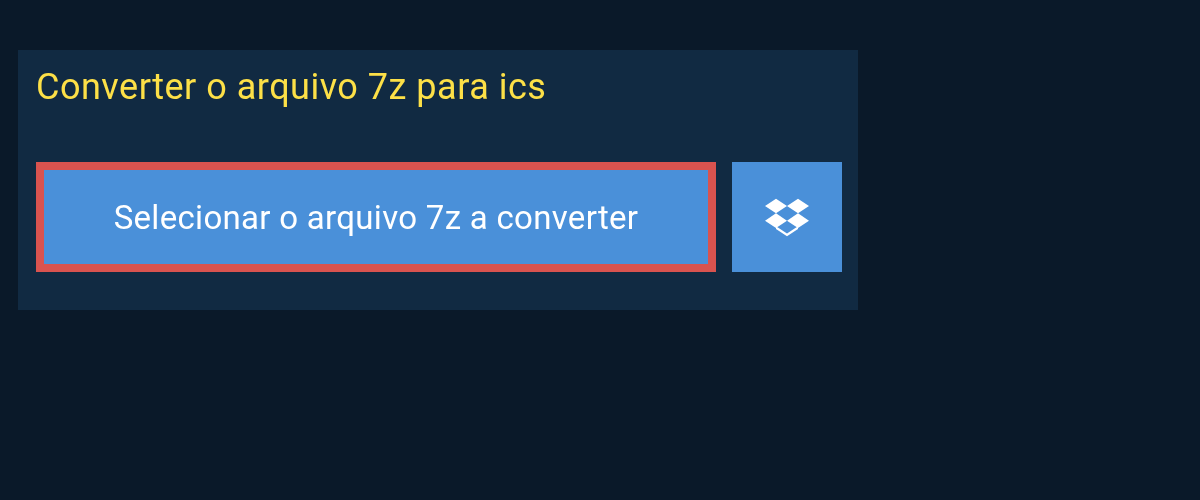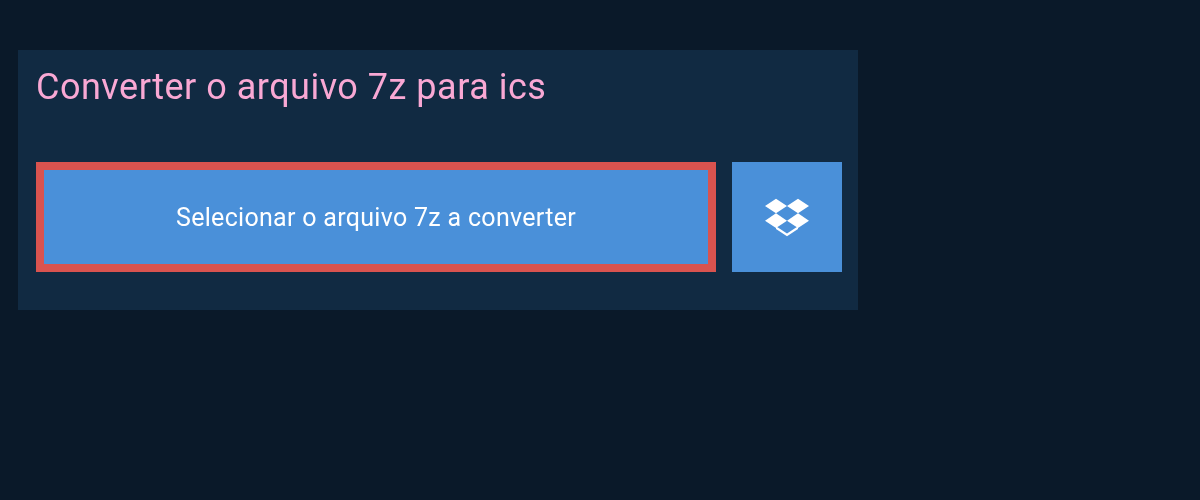--- a/index.html
+++ b/index.html
@@ -17,42 +17,42 @@
     .panel {
       position: absolute;
       left: 18px;
       top: 50px;
       width: 840px;
       background: #112a42;
     }
     .title-tab {
       display: inline-block;
       background: #112a42;
-      color: #f9a8d4;
+      color: #fde047;
       font-size: 36px;
       font-weight: 400;
       padding: 16px 30px 16px 18px;
       letter-spacing: 0.5px;
     }
     .body-area {
       padding: 38px 18px 38px 18px;
     }
     .button-row {
       display: flex;
       gap: 16px;
       align-items: stretch;
     }
     .select-button {
       flex: 0 0 auto;
       width: 680px;
       height: 110px;
       background: #4a90d9;
       border: 8px solid #d9534f;
       color: #ffffff;
-      font-size: 25px;
+      font-size: 33px;
       font-weight: 400;
       display: flex;
       align-items: center;
       justify-content: center;
       cursor: pointer;
       letter-spacing: 0.3px;
     }
     .dropbox-button {
       flex: 0 0 auto;
       width: 110px;

